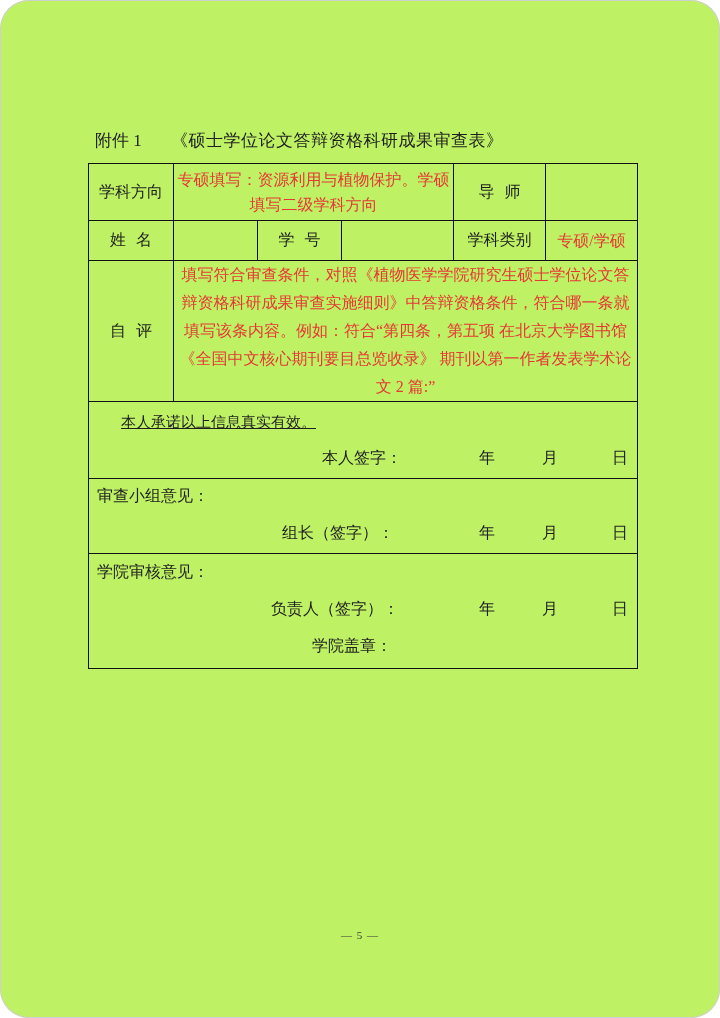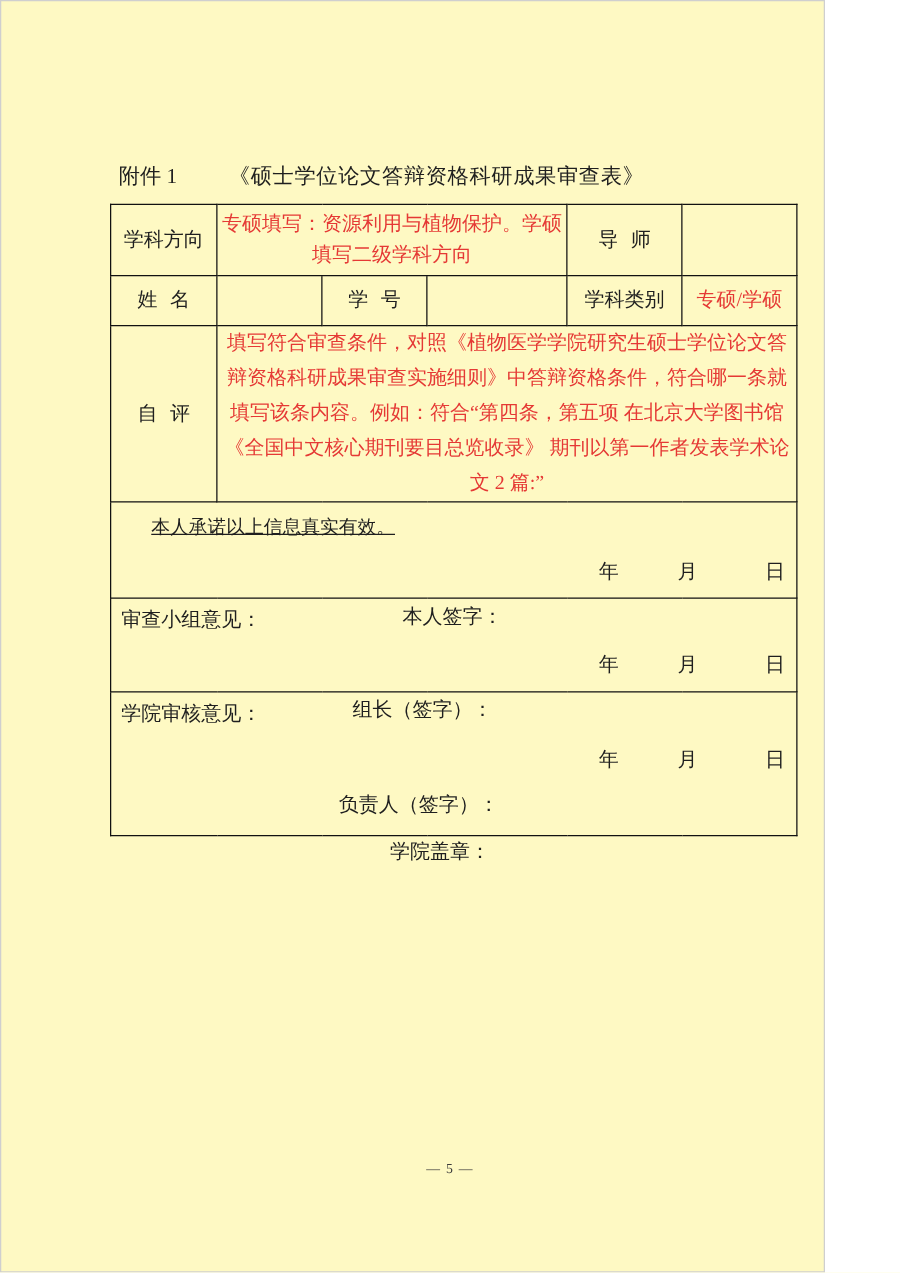--- a/index.html
+++ b/index.html
@@ -1,28 +1,29 @@
 <!DOCTYPE html>
 <html><head>
 <meta charset="utf-8">
 <style>
   * { margin:0; padding:0; box-sizing:border-box; }
   html,body { background:#ffffff; }
   .page {
     position:relative;
-    width:660px; height:1018px;
-    background:#fef9c3;
+    width:720px; height:1018px;
+    background:#bef264;
     font-family:"Liberation Serif","DejaVu Serif",serif;
     color:#1f1f1f;
     box-shadow: inset 0 0 0 1px #cfcfcf;
     overflow:hidden;
+    border-radius:29px;
   }
   .doc-title-row { position:absolute; top:129px; left:0; width:720px; height:24px; font-size:17px; }
   .attachment { position:absolute; left:95px; top:0; }
-  .main-title { position:absolute; left:183px; top:0; letter-spacing:0.5px; }
+  .main-title { position:absolute; left:171px; top:0; letter-spacing:0.5px; }
 
   table.form {
     position:absolute; left:88px; top:163px;
     width:549px; border-collapse:collapse; table-layout:fixed;
   }
   table.form td {
     border:1.5px solid #111111;
     text-align:center; vertical-align:middle;
     font-size:16px; padding:0;
   }
@@ -30,21 +31,21 @@
   .red { color:#e53935; }
   .hint-sm { font-size:12px; line-height:25px; padding:0 10px; }
   td.ach-cell { vertical-align:top; padding-top:13px; font-size:12px; }
   td.selfeval-cell {
     font-size:12.5px; line-height:28px;
     text-align:justify; text-align-last:center;
     padding:2px 8px 0 8px; vertical-align:top;
   }
   td.free-row { position:relative; text-align:left; }
   .abs { position:absolute; white-space:nowrap; line-height:22px; }
-  .sig { font-size:16px;margin-top:36px; }
+  .sig { font-size:16px; }
   .opinion { font-size:16px; }
   .ymd { font-size:16px; }
   .pledge { font-size:15px; }
   .footer-pagenum {
     position:absolute; top:929px; left:0; width:720px;
     text-align:center; font-size:11px; color:#3a3a3a; letter-spacing:1px;
   }
 </style>
 </head>
 <body>

